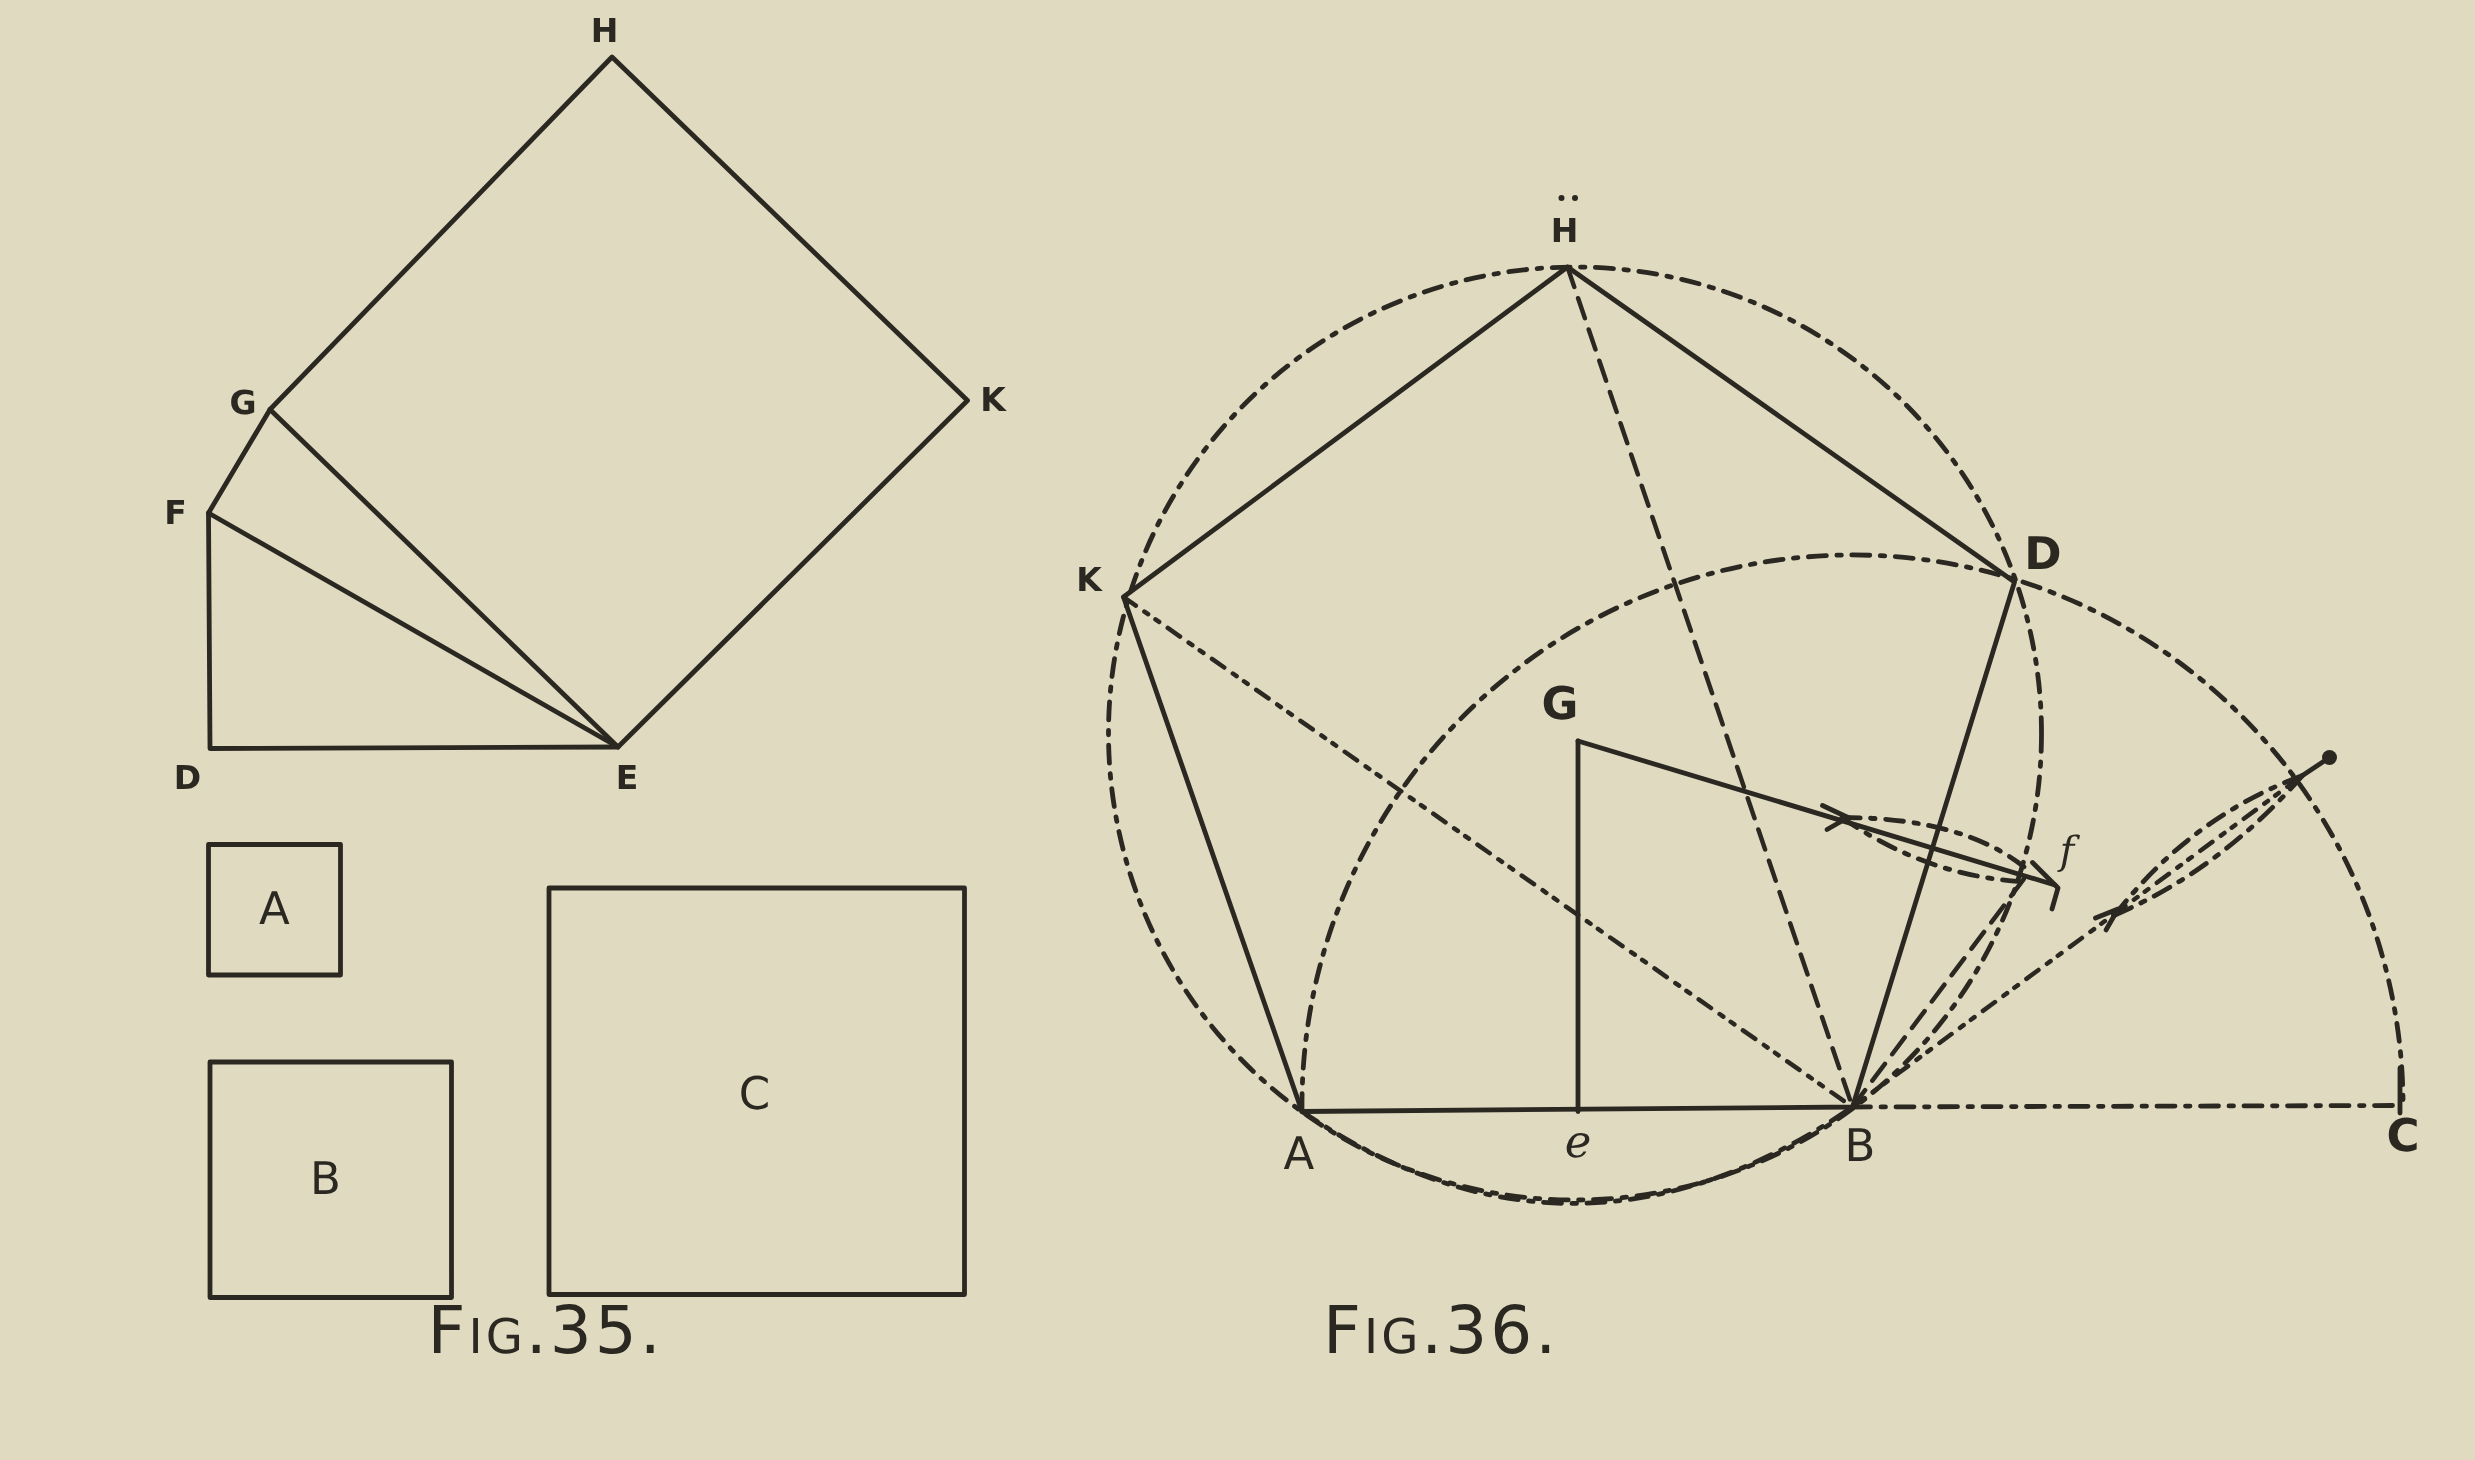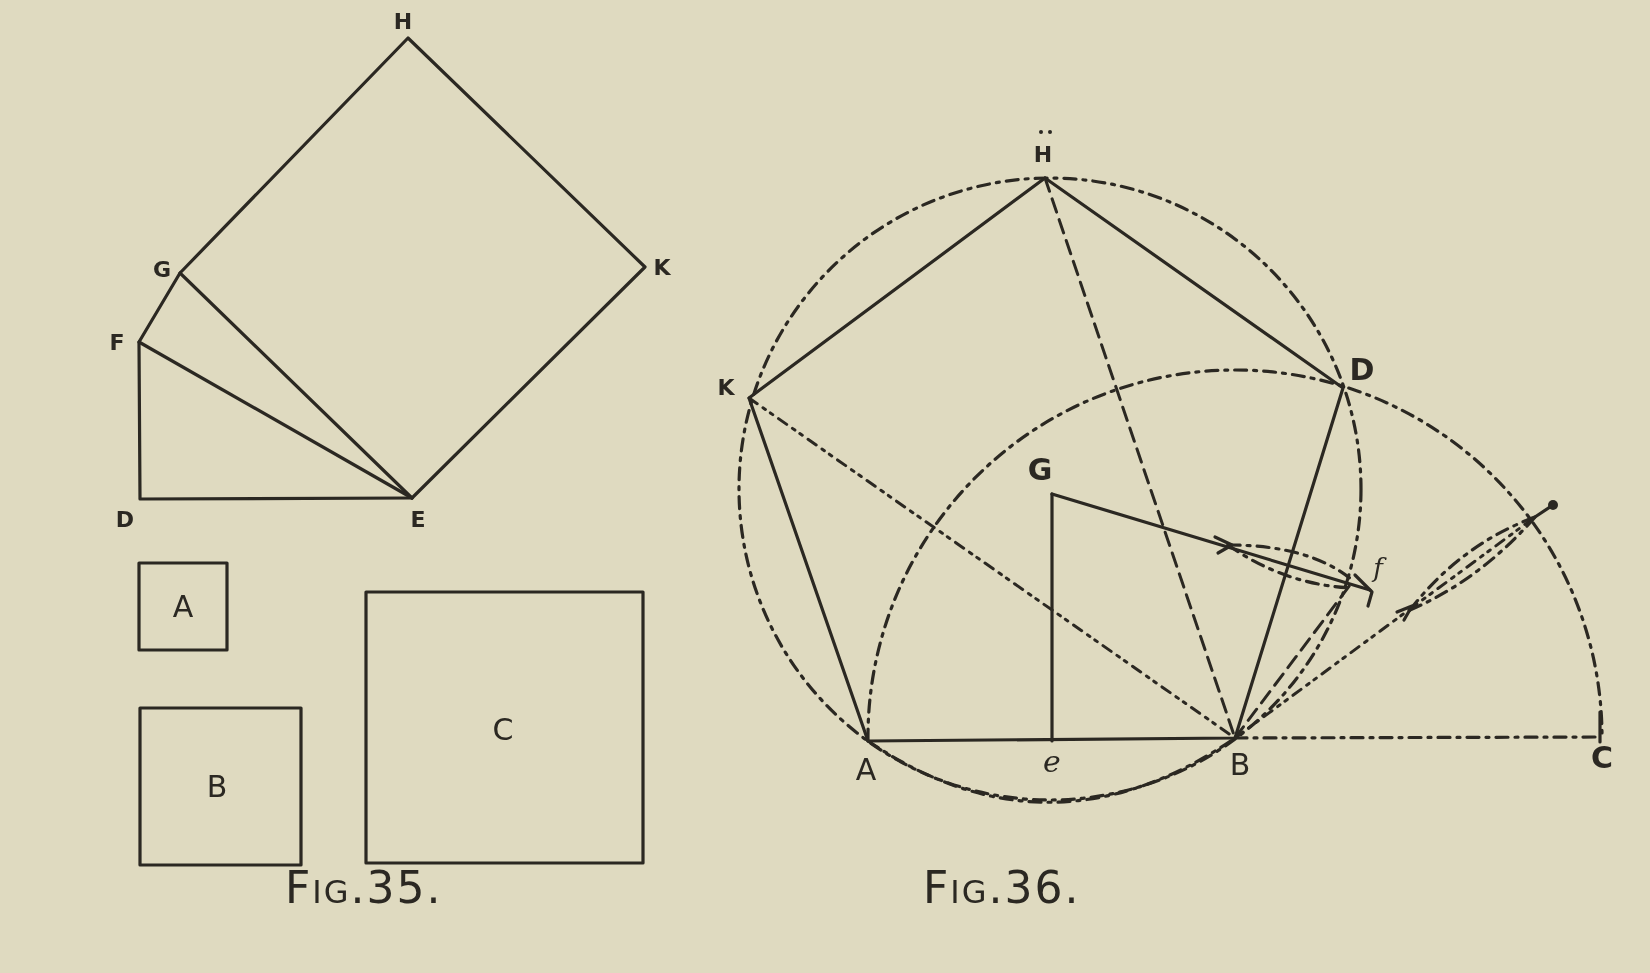--- a/index.html
+++ b/index.html
@@ -79,13 +79,13 @@
 
 <div class="lbl lbl-sm" style="left:1043px;top:155px">H</div>
 <div class="lbl lbl-sm" style="left:726px;top:388px">K</div>
 <div class="lbl lbl-md" style="left:1362px;top:370px;font-weight:bold">D</div>
 <div class="lbl lbl-md" style="left:1040px;top:470px;font-weight:bold">G</div>
 <div class="lbl lbl-md" style="left:866px;top:770px">A</div>
 <div class="lbl lbl-it" style="left:1052px;top:762px">e</div>
 <div class="lbl lbl-md" style="left:1240px;top:765px">B</div>
 <div class="lbl lbl-md" style="left:1602px;top:758px;font-weight:bold">C</div>
 <div class="lbl lbl-it" style="left:1378px;top:568px;font-size:26px">f</div>
-<div class="cap" style="left:923px;top:866px"><span>F</span><span class="sc">IG</span><span>.36.</span></div>
+<div class="cap" style="left:882px;top:866px"><span>F</span><span class="sc">IG</span><span>.36.</span></div>
 
 </body></html>

